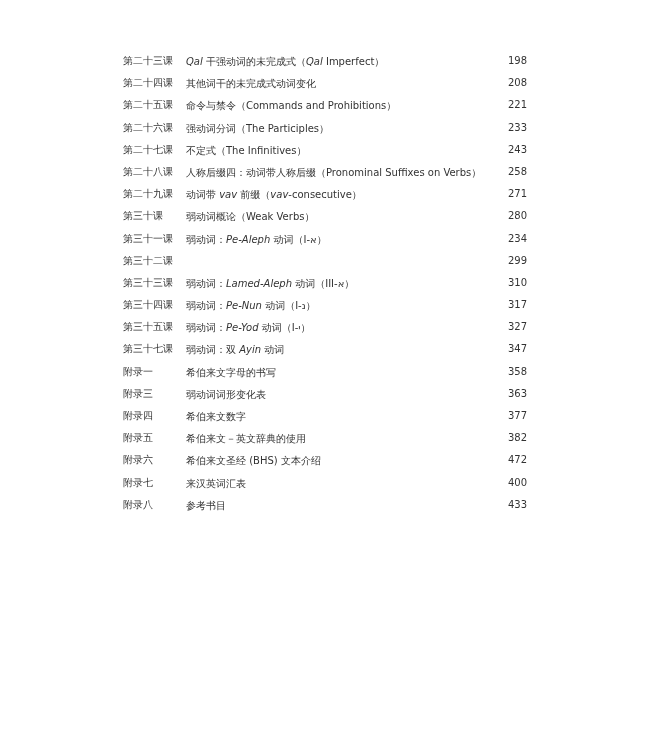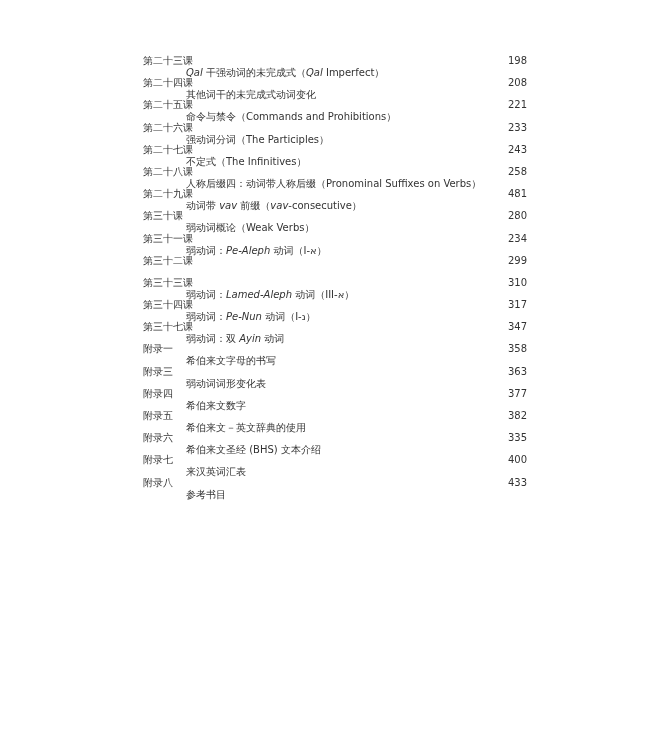--- a/index.html
+++ b/index.html
@@ -25,26 +25,25 @@
       position: relative;
       height: 22.2px;
       line-height: 20px;
       font-size: 10px;
       white-space: nowrap;
     }
     .toc-label {
       position: absolute;
       left: 0;
       top: 0;
-      margin-left: 20px;
     }
     .toc-title {
       position: absolute;
       left: 63px;
-      top: 12px;
+      top: 1px;
     }
     .toc-page {
       position: absolute;
       right: 0;
       top: 0;
       text-align: right;
       margin-left: 48px;
     }
     .toc-title i {
       font-style: italic;
@@ -80,21 +79,21 @@
       <span class="toc-page">243</span>
     </div>
     <div class="toc-row">
       <span class="toc-label">第二十八课</span>
       <span class="toc-title"><span>人称后缀四：动词带人称后缀（Pronominal Suffixes on Verbs）</span></span>
       <span class="toc-page">258</span>
     </div>
     <div class="toc-row">
       <span class="toc-label">第二十九课</span>
       <span class="toc-title"><span>动词带 </span><i>vav</i><span> 前缀（</span><i>vav</i><span>-consecutive）</span></span>
-      <span class="toc-page">481</span>
+      <span class="toc-page">271</span>
     </div>
     <div class="toc-row">
       <span class="toc-label">第三十课</span>
       <span class="toc-title"><span>弱动词概论（Weak Verbs）</span></span>
       <span class="toc-page">280</span>
     </div>
     <div class="toc-row">
       <span class="toc-label">第三十一课</span>
       <span class="toc-title"><span>弱动词：</span><i>Pe-Aleph</i><span> 动词（I-א）</span></span>
       <span class="toc-page">234</span>
@@ -105,20 +104,25 @@
     </div>
     <div class="toc-row">
       <span class="toc-label">第三十三课</span>
       <span class="toc-title"><span>弱动词：</span><i>Lamed-Aleph</i><span> 动词（III-א）</span></span>
       <span class="toc-page">310</span>
     </div>
     <div class="toc-row">
       <span class="toc-label">第三十四课</span>
       <span class="toc-title"><span>弱动词：</span><i>Pe-Nun</i><span> 动词（I-נ）</span></span>
       <span class="toc-page">317</span>
+    </div>
+    <div class="toc-row">
+      <span class="toc-label">第三十五课</span>
+      <span class="toc-title"><span>弱动词：</span><i>Pe-Yod</i><span> 动词（I-י）</span></span>
+      <span class="toc-page">327</span>
     </div>
     <div class="toc-row">
       <span class="toc-label">第三十七课</span>
       <span class="toc-title"><span>弱动词：双 </span><i>Ayin</i><span> 动词</span></span>
       <span class="toc-page">347</span>
     </div>
     <div class="toc-row">
       <span class="toc-label">附录一</span>
       <span class="toc-title"><span>希伯来文字母的书写</span></span>
       <span class="toc-page">358</span>
@@ -134,21 +138,21 @@
       <span class="toc-page">377</span>
     </div>
     <div class="toc-row">
       <span class="toc-label">附录五</span>
       <span class="toc-title"><span>希伯来文－英文辞典的使用</span></span>
       <span class="toc-page">382</span>
     </div>
     <div class="toc-row">
       <span class="toc-label">附录六</span>
       <span class="toc-title"><span>希伯来文圣经 (BHS) 文本介绍</span></span>
-      <span class="toc-page">335</span>
+      <span class="toc-page">472</span>
     </div>
     <div class="toc-row">
       <span class="toc-label">附录七</span>
       <span class="toc-title"><span>来汉英词汇表</span></span>
       <span class="toc-page">400</span>
     </div>
     <div class="toc-row">
       <span class="toc-label">附录八</span>
       <span class="toc-title"><span>参考书目</span></span>
       <span class="toc-page">433</span>

